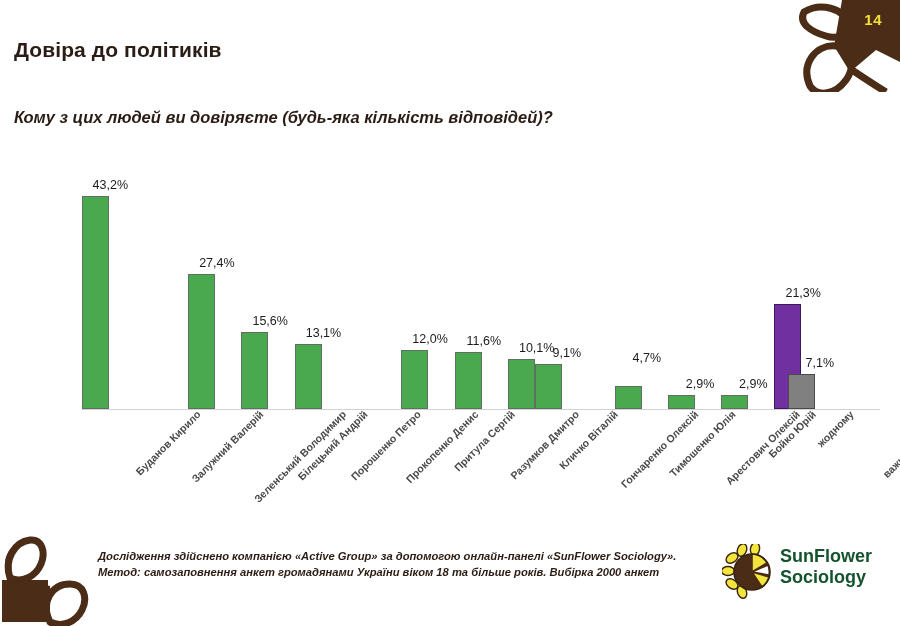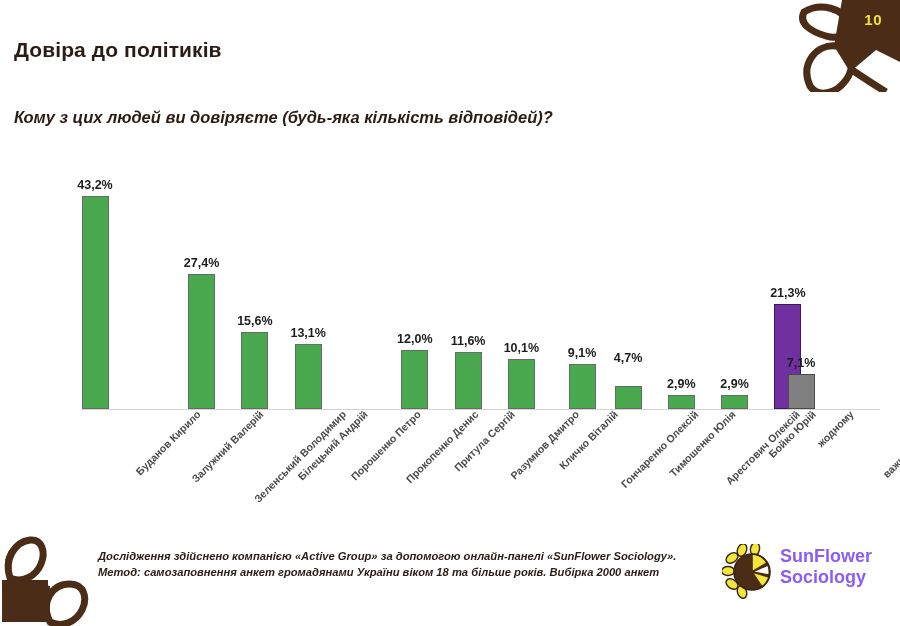--- a/index.html
+++ b/index.html
@@ -91,23 +91,23 @@
     border: 1px solid #5d6b5f;
     background: #4caf50;
   }
   .bar.green  { background: #4aa84f; border-color: #5f6f62; }
   .bar.purple { background: #7030a0; border-color: #3c1a58; }
   .bar.gray   { background: #808080; border-color: #4a4a4a; }
   .bar-value {
     position: absolute;
     left: -10px;
     width: 66px;
-    text-align: center;
+    text-align: right;
     font-size: 12.5px;
-    font-weight: bold;
+    font-weight: normal;
     color: #1c1c1c;
     white-space: nowrap;
   }
 
   
   #cat-labels {
     position: absolute;
     left: 60px;
     top: 408px;
     width: 840px;
@@ -162,36 +162,36 @@
     top: 2px;
     width: 56px;
     height: 56px;
   }
   #logo-text {
     position: absolute;
     left: 58px;
     top: 4px;
     font-size: 18px;
     font-weight: bold;
-    color: #8b5cf6;
+    color: #14532d;
     line-height: 1.16;
   }
 </style>
 </head>
 <body>
 
 <div id="corner-deco">
   <svg width="110" height="92" viewBox="0 0 110 92" xmlns="http://www.w3.org/2000/svg">
     <path d="M52 0 H110 V62 L86 50 L60 72 L44 46 Z" fill="#4a2c17"></path>
     <path d="M14 12 C30 2 54 8 58 24 C60 34 48 40 36 36 C22 32 8 24 14 12 Z" fill="none" stroke="#4a2c17" stroke-width="7"></path>
     <path d="M20 86 C10 64 26 44 46 46 C62 48 66 66 56 80 C46 94 28 98 20 86 Z" fill="none" stroke="#4a2c17" stroke-width="7"></path>
     <path d="M62 70 C74 78 86 86 96 92" fill="none" stroke="#4a2c17" stroke-width="7"></path>
   </svg>
 </div>
-<div id="page-number">10</div>
+<div id="page-number">14</div>
 
 <div id="slide-title">Довіра до політиків</div>
 <div id="slide-subtitle">Кому з цих людей ви довіряєте (будь-яка кількість відповідей)?</div>
 
 <div id="chart-area">
   <div id="plot">
     <div id="axis-line"></div>
 
   <div class="bar-slot" style="left: 12px;">
         <div class="bar-value" style="bottom: 217px;">43,2%</div>
@@ -214,21 +214,21 @@
         <div class="bar green" style="height: 59px;"></div>
       </div>
       <div class="bar-slot" style="left: 385.1px;">
         <div class="bar-value" style="bottom: 61px;">11,6%</div>
         <div class="bar green" style="height: 57px;"></div>
       </div>
       <div class="bar-slot" style="left: 438.4px;">
         <div class="bar-value" style="bottom: 54px;">10,1%</div>
         <div class="bar green" style="height: 50px;"></div>
       </div>
-      <div class="bar-slot" style="left: 499px;">
+      <div class="bar-slot" style="left: 465px;">
         <div class="bar-value" style="bottom: 49px;">9,1%</div>
         <div class="bar green" style="height: 45px;"></div>
       </div>
       <div class="bar-slot" style="left: 545px;">
         <div class="bar-value" style="bottom: 44px;">4,7%</div>
         <div class="bar green" style="height: 23px;"></div>
       </div>
       <div class="bar-slot" style="left: 598.3px;">
         <div class="bar-value" style="bottom: 18px;">2,9%</div>
         <div class="bar green" style="height: 14px;"></div>

